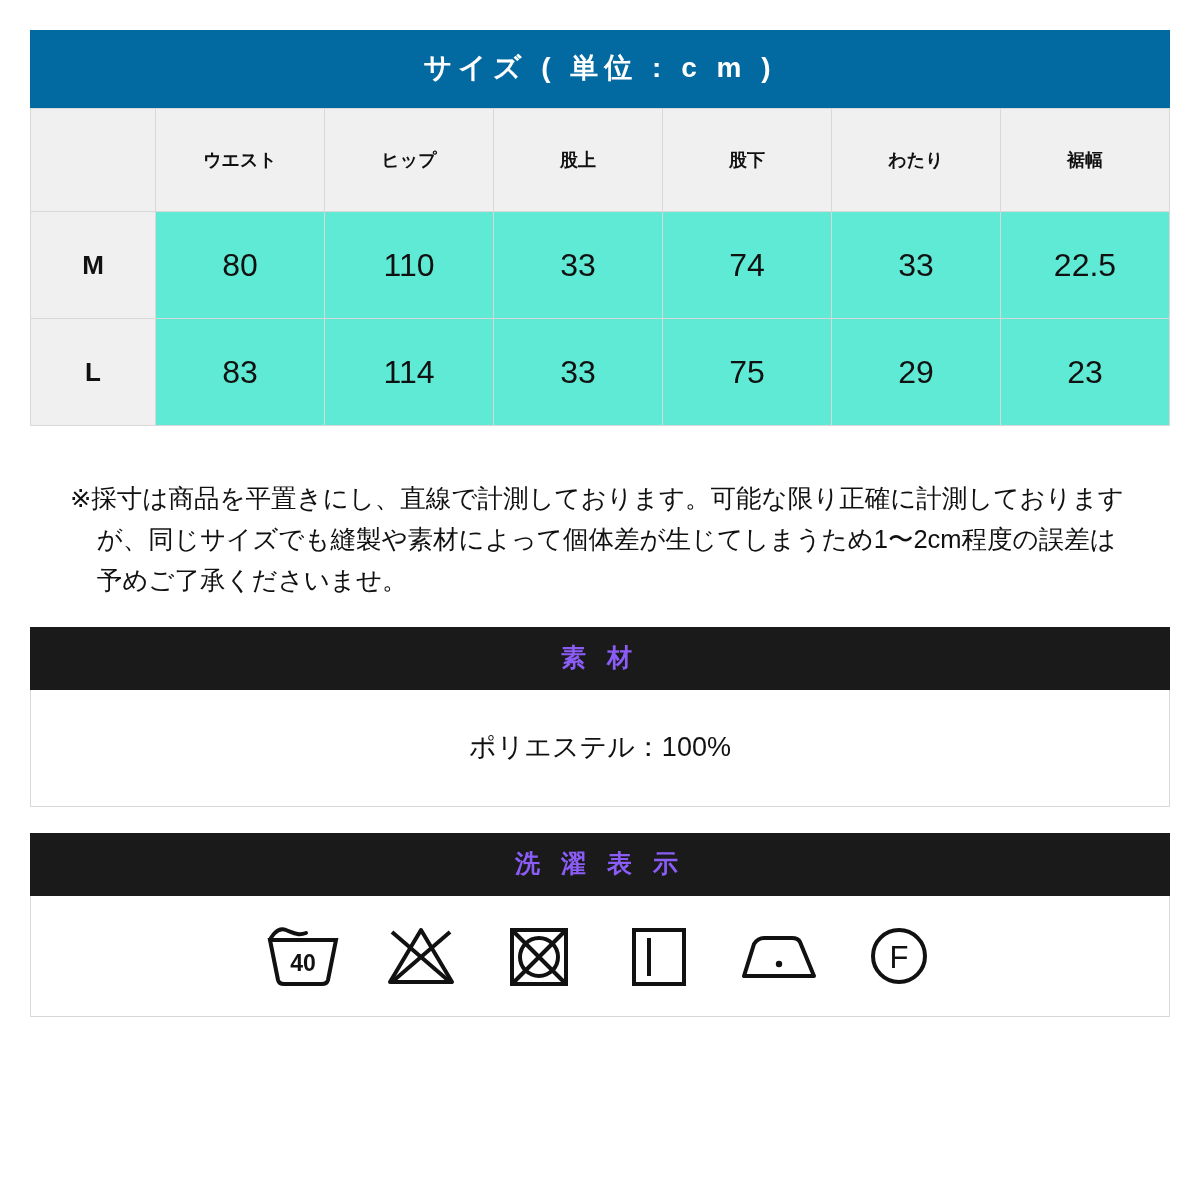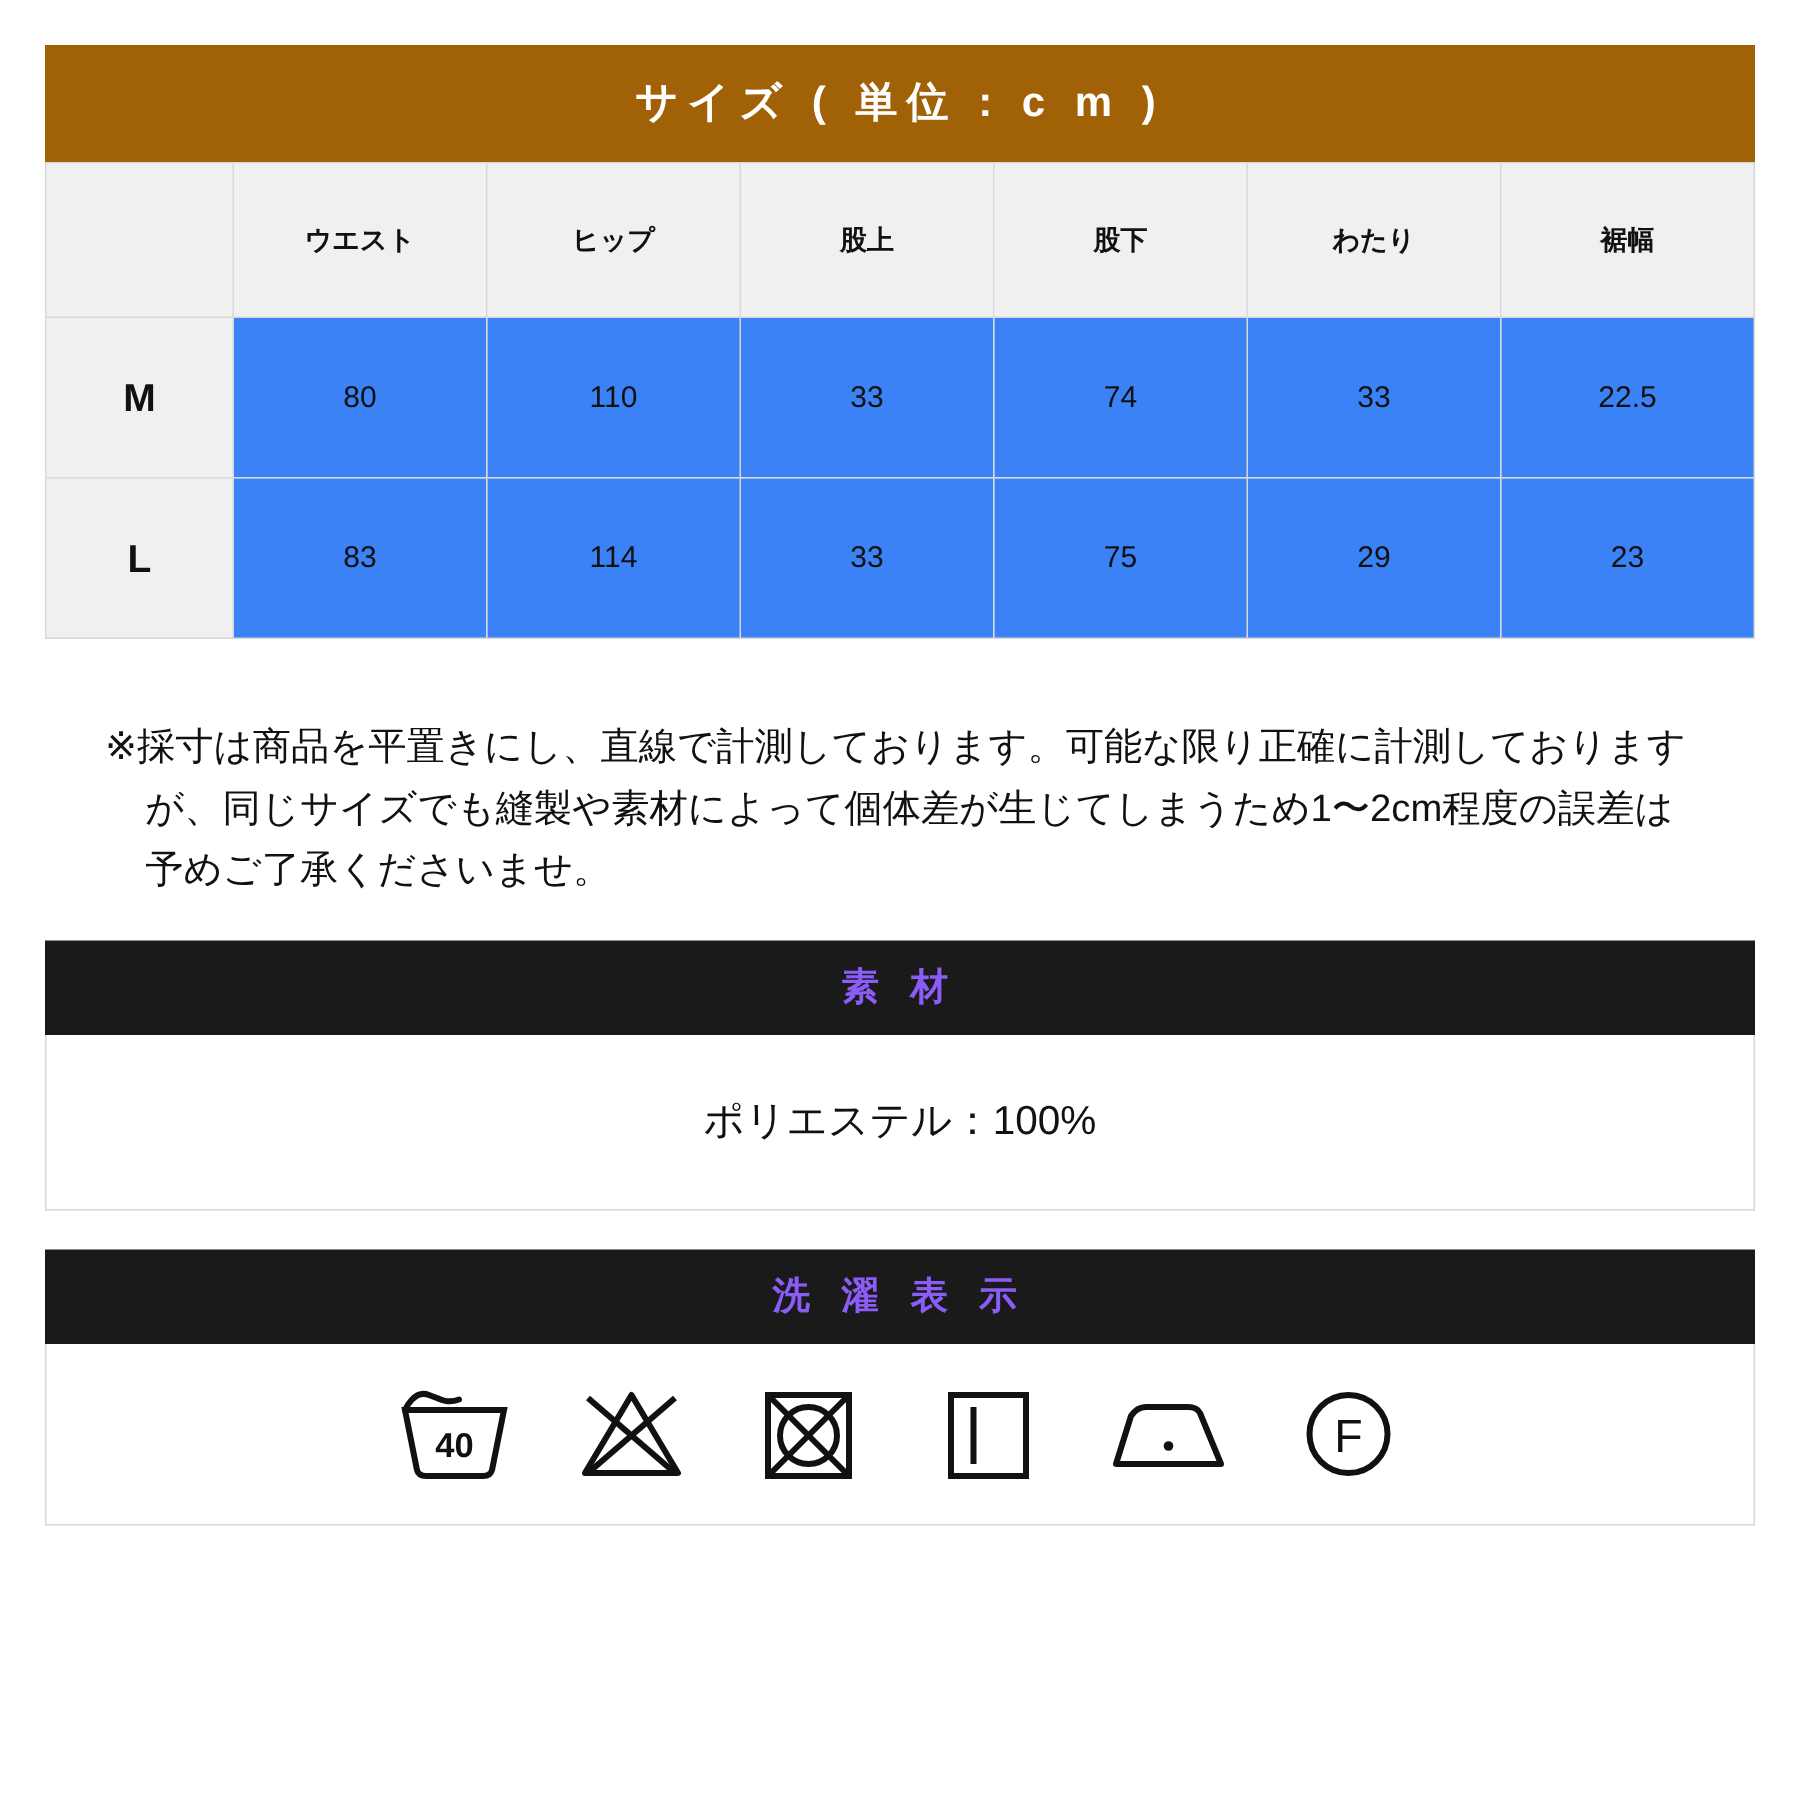--- a/index.html
+++ b/index.html
@@ -17,21 +17,21 @@
   .page {
     position: relative;
     width: 1200px;
     height: 1200px;
     box-sizing: border-box;
     padding: 30px 30px 0 30px;
   }
 
   
   .size-header {
-    background: #a16207;
+    background: #0369a1;
     color: #ffffff;
     text-align: center;
     font-size: 28px;
     font-weight: bold;
     letter-spacing: 6px;
     padding: 19px 0 21px 0;
   }
   table.size-table {
     width: 100%;
     border-collapse: collapse;
@@ -53,23 +53,23 @@
   }
   table.size-table thead th.corner {
     background: #f0f0f0;
   }
   table.size-table tbody th {
     background: #f0f0f0;
     height: 104px;
     font-size: 26px;
   }
   table.size-table tbody td {
-    background: #3b82f6;
+    background: #5eead4;
     height: 104px;
-    font-size: 20px;
+    font-size: 32px;
     font-weight: normal;
   }
   col.label-col { width: 125px; }
 
   
   .notes {
     padding: 26px 40px 0 40px;
   }
   .note {
     font-size: 25.5px;

